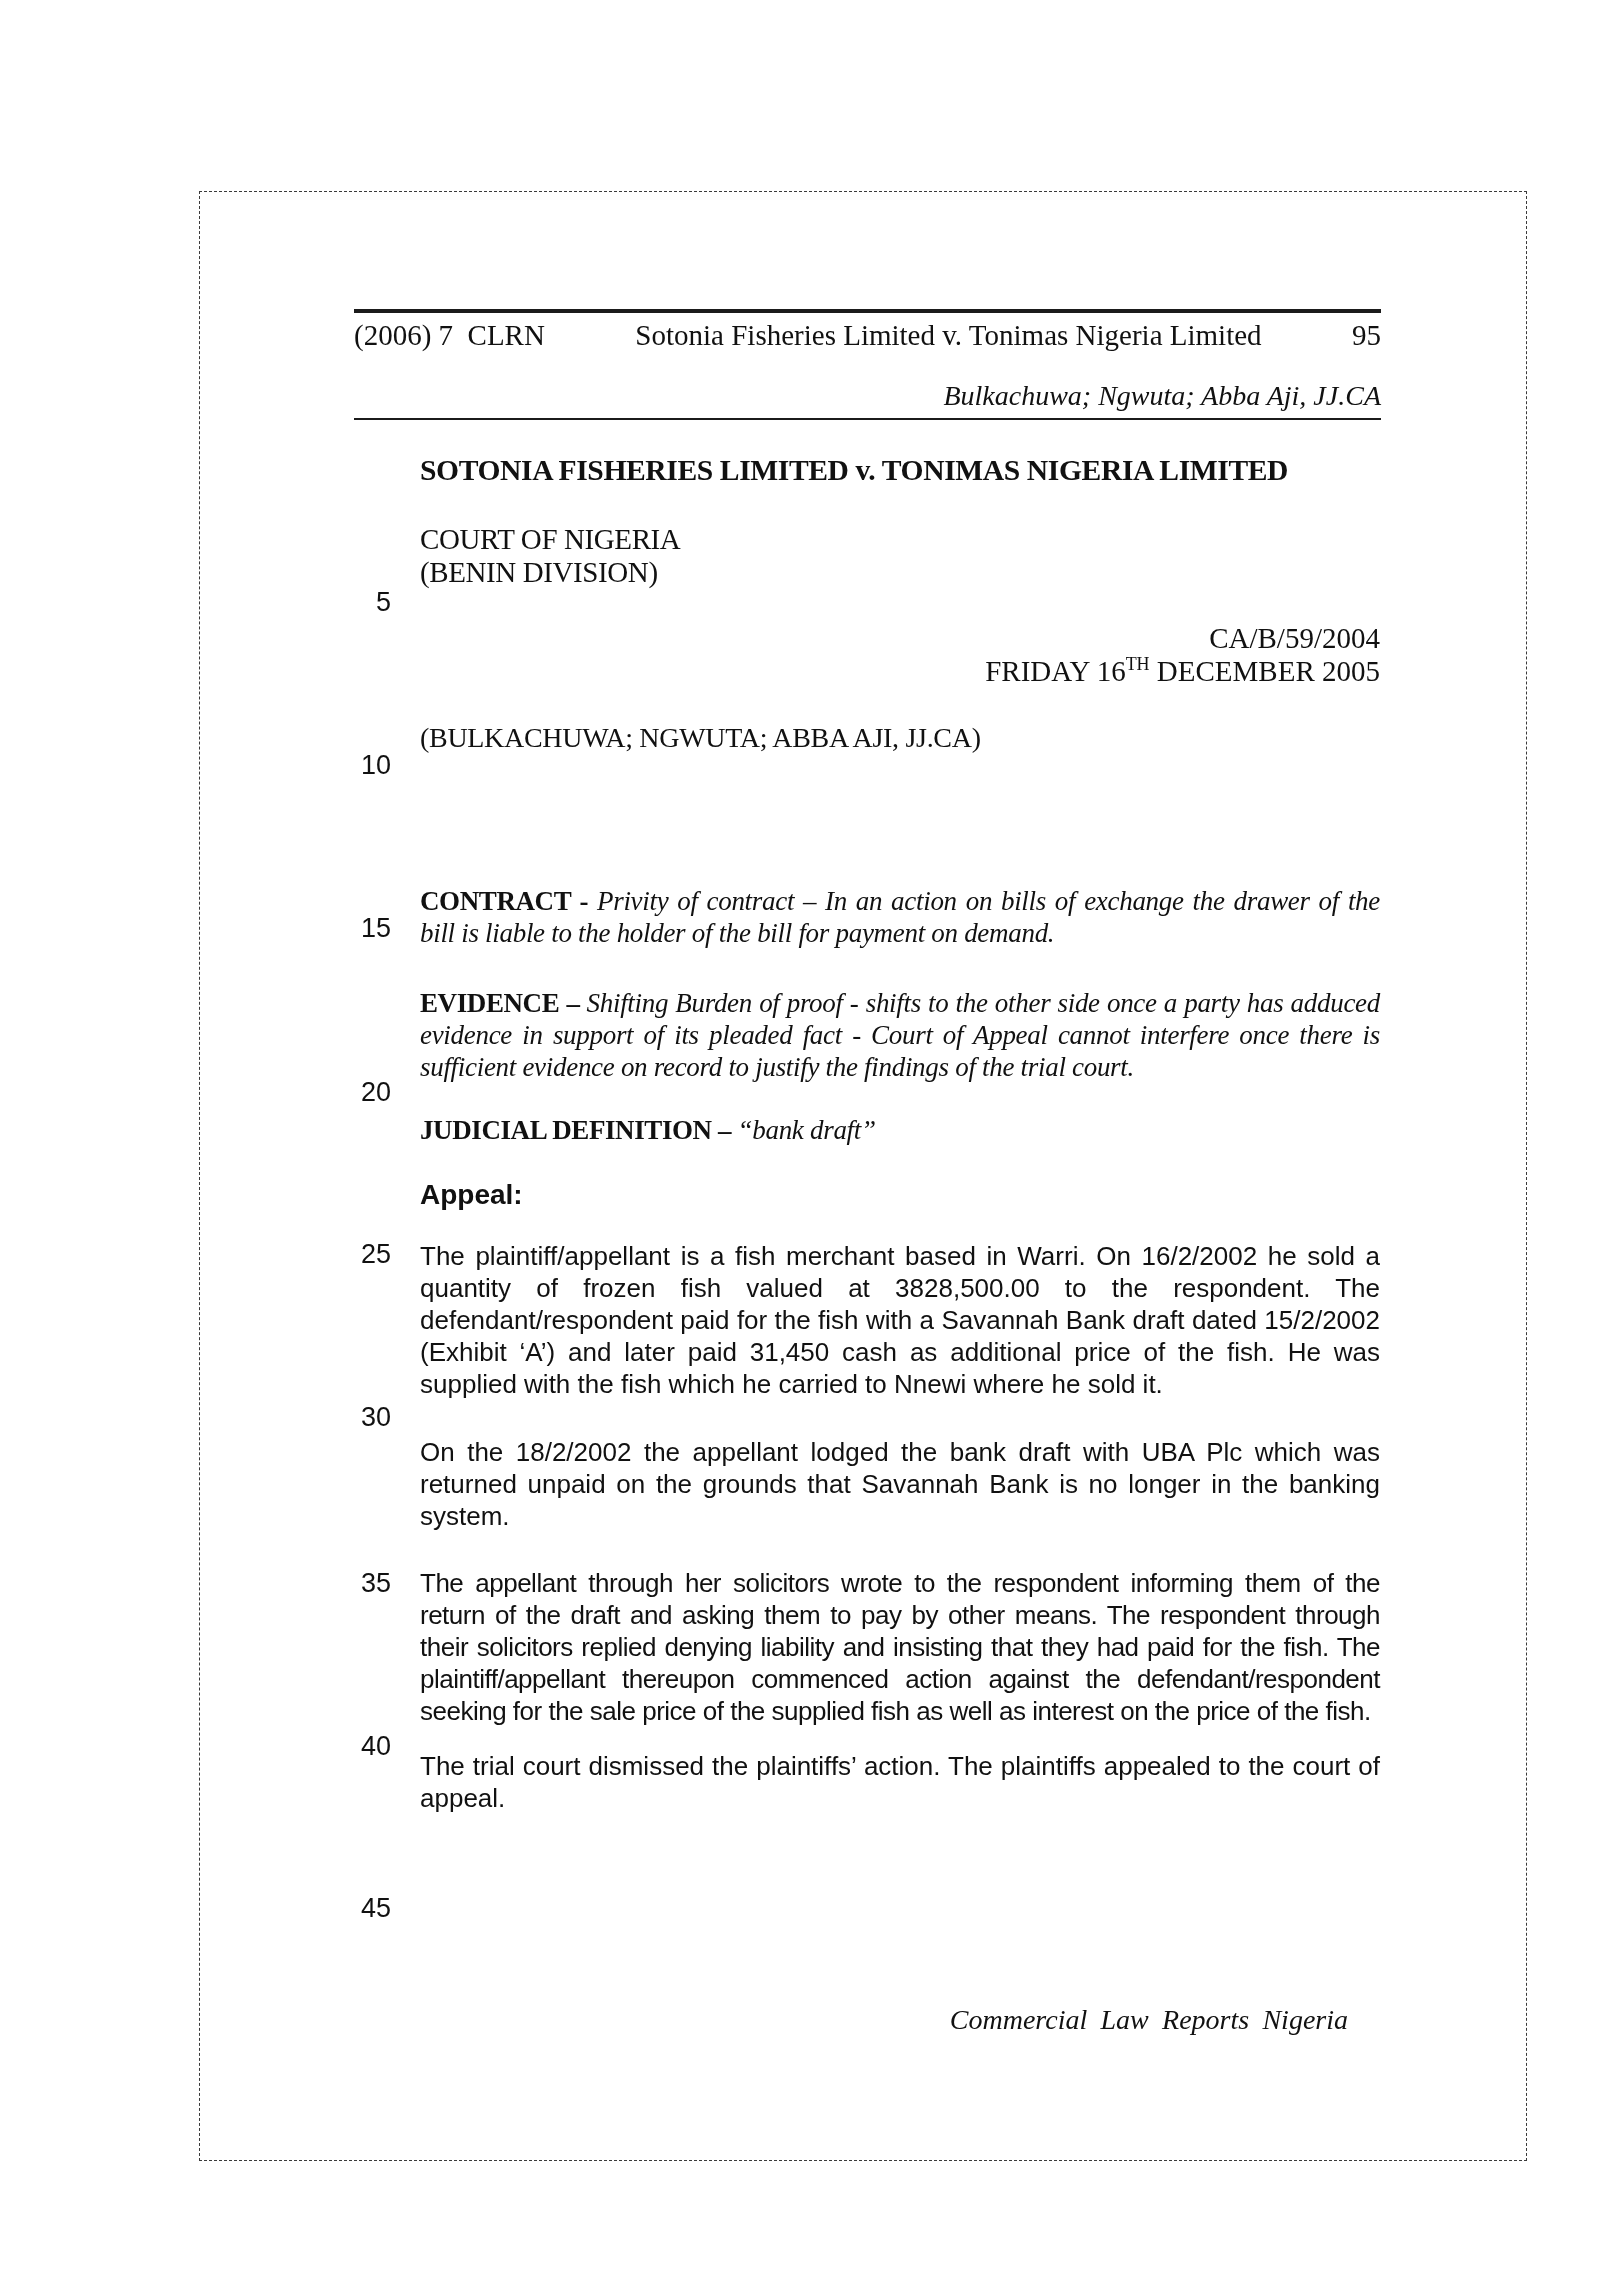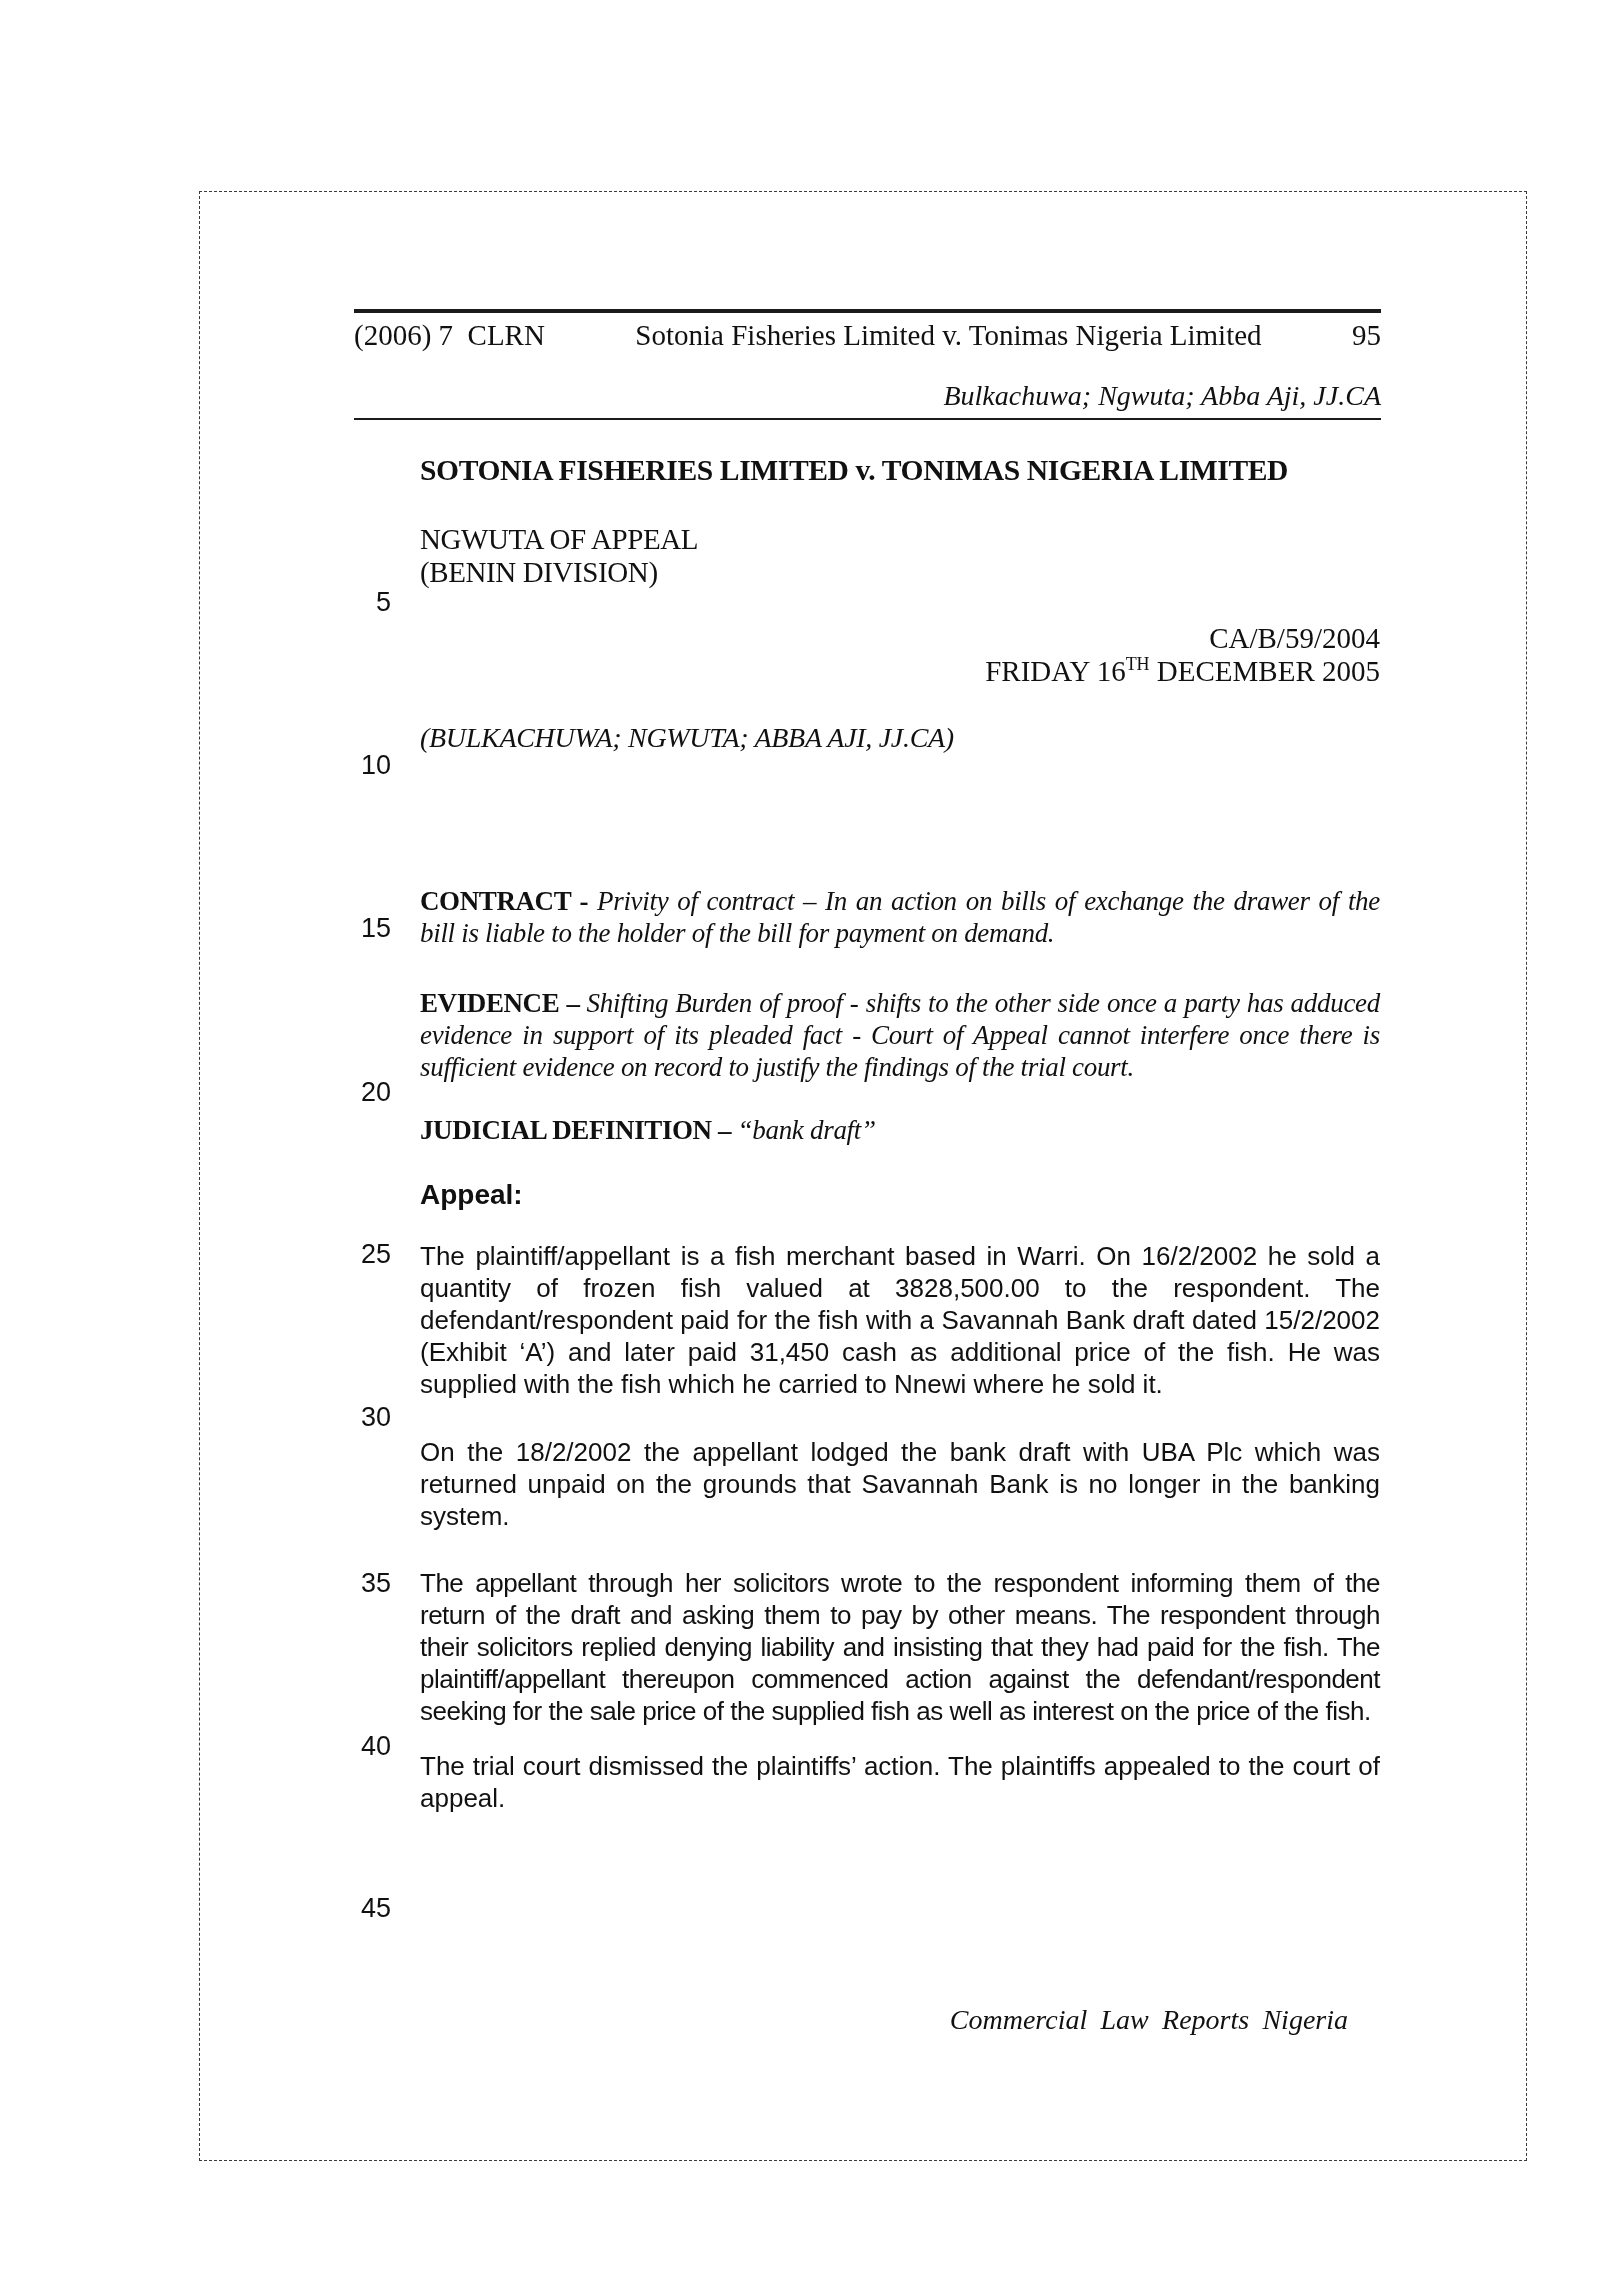--- a/index.html
+++ b/index.html
@@ -16,21 +16,21 @@
   .header-cite{white-space:pre;}
   .header-case{flex:1;text-align:center;}
   .judges{left:319px;top:380px;width:1027px;text-align:right;font-style:italic;font-size:28px;}
   .case-title{left:385px;top:454px;width:960px;font-weight:bold;font-size:29.6px;letter-spacing:-0.4px;}
   .court{left:385px;top:523px;font-size:29px;letter-spacing:-0.4px;}
   .division{left:385px;top:556px;font-size:29px;letter-spacing:-0.4px;}
   .right-line{left:385px;width:960px;text-align:right;font-size:29px;}
   #case-no{top:622px;}
   #hearing-date{top:655px;}
   .sup{font-size:0.62em;vertical-align:super;line-height:0;}
-  .coram{left:385px;top:722px;font-style:italic;font-size:28px;letter-spacing:-0.3px;}
+  .coram{left:385px;top:722px;font-size:28px;letter-spacing:-0.3px;}
   .cw{left:385px;width:960px;font-size:27px;line-height:32px;text-align:justify;
       font-style:italic;letter-spacing:-0.3px;}
   .cw .cw-label,.cw .cw-sep{font-style:normal;font-weight:bold;letter-spacing:-0.4px;}
   #cw1{top:790px;}
   #cw2{top:885px;}
   #cw3{top:987px;}
   #cw4{top:1114px;text-align:left;}
   .facts-heading{left:385px;top:1179px;font-family:"Liberation Sans",sans-serif;
                  font-weight:bold;font-size:28px;}
   .fp{left:385px;width:960px;font-family:"Liberation Sans",sans-serif;font-size:26px;
@@ -59,21 +59,21 @@
     <span class="header-cite">(2006) 7  CLRN</span>
     <span class="header-case">Sotonia Fisheries Limited v. Tonimas Nigeria Limited</span>
     <span class="header-page">95</span>
   </div>
 
   <div class="abs judges">Bulkachuwa; Ngwuta; Abba Aji, JJ.CA</div>
 
   <div class="rule" id="rule-mid"></div>
 
   <div class="abs case-title">SOTONIA FISHERIES LIMITED v. TONIMAS NIGERIA LIMITED</div>
-  <div class="abs court">NGWUTA OF APPEAL</div>
+  <div class="abs court">COURT OF NIGERIA</div>
   <div class="abs division">(BENIN DIVISION)</div>
 
   <div class="abs right-line" id="case-no">CA/B/59/2004</div>
   <div class="abs right-line" id="hearing-date">
     <span>FRIDAY 16</span><span class="sup">TH</span><span> DECEMBER 2005</span>
   </div>
 
   <div class="abs coram">(BULKACHUWA; NGWUTA; ABBA AJI, JJ.CA)</div>
 
 

